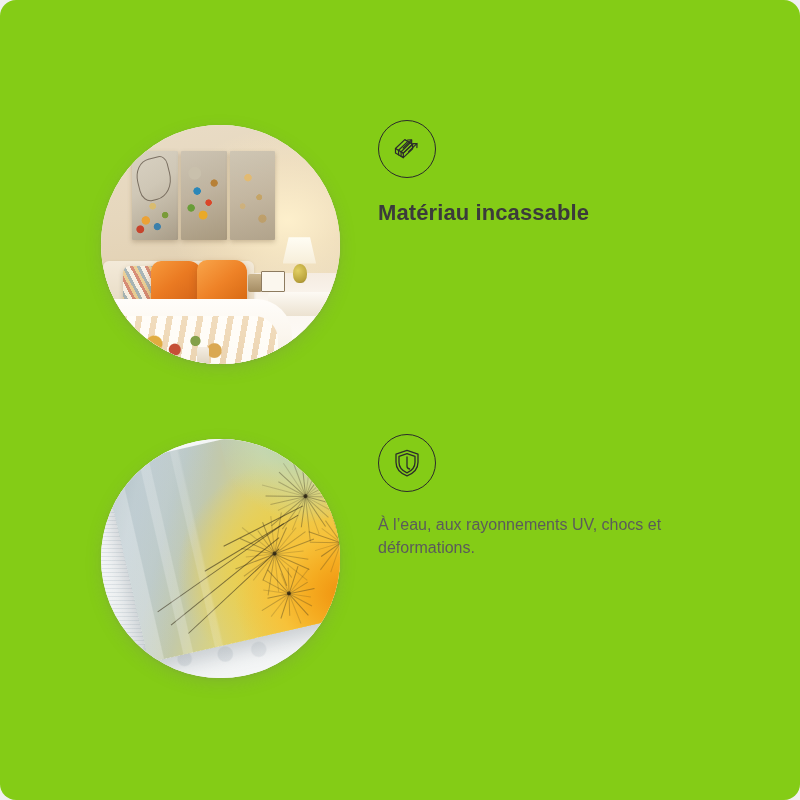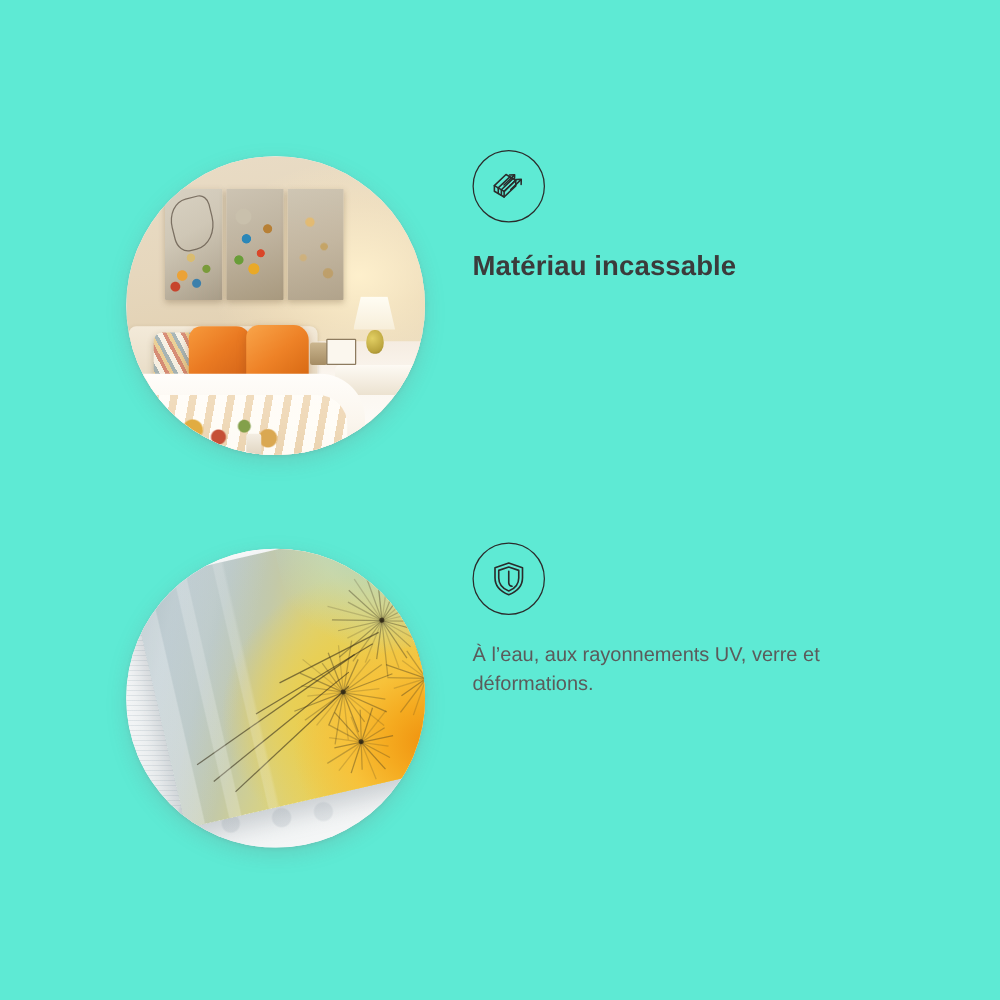--- a/index.html
+++ b/index.html
@@ -14,21 +14,22 @@
   body {
     background: #f0f0f0;
     font-family: "Liberation Sans", sans-serif;
     -webkit-font-smoothing: antialiased;
   }
 
   .page {
     position: relative;
     width: 800px;
     height: 800px;
-    background: #5eead4;
+    background: #84cc16;
+    border-radius: 16px;
   }
 
   
   .feature {
     position: absolute;
     left: 0;
     width: 800px;
   }
   .feature--one { top: 120px; height: 250px; }
   .feature--two { top: 434px; height: 250px; }
@@ -562,17 +563,17 @@
     <div class="text-col">
       <div class="icon-circle">
         <svg width="32" height="32" viewBox="0 0 32 32" aria-hidden="true">
           <g fill="none" stroke="#2b2b2b" stroke-width="1.3" stroke-linecap="round" stroke-linejoin="round">
             <path d="M16 3.4 L27 7.2 V15.2 C27 21.6 22.3 26.4 16 28.8 C9.7 26.4 5 21.6 5 15.2 V7.2 Z"></path>
             <path d="M16 6.6 L24 9.3 V15.3 C24 20.2 20.6 23.9 16 25.8 C11.4 23.9 8 20.2 8 15.3 V9.3 Z"></path>
             <path d="M16 10.0 V19.3 C16 20.9 17.0 21.7 18.6 22.0"></path>
           </g>
         </svg>
       </div>
-      <p class="feat-desc">À l’eau, aux rayonnements UV, verre et déformations.</p>
+      <p class="feat-desc">À l’eau, aux rayonnements UV, chocs et déformations.</p>
     </div>
   </section>
 
 </div>
 
 </body></html>

